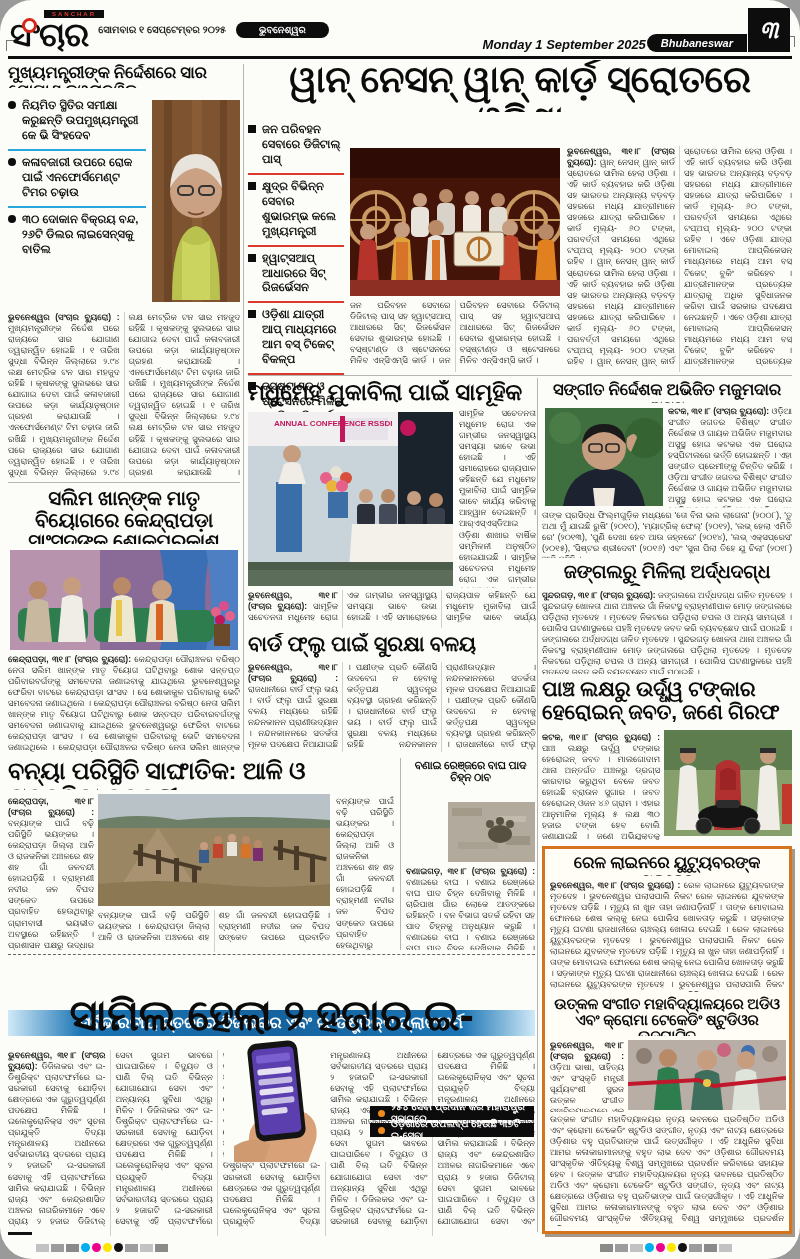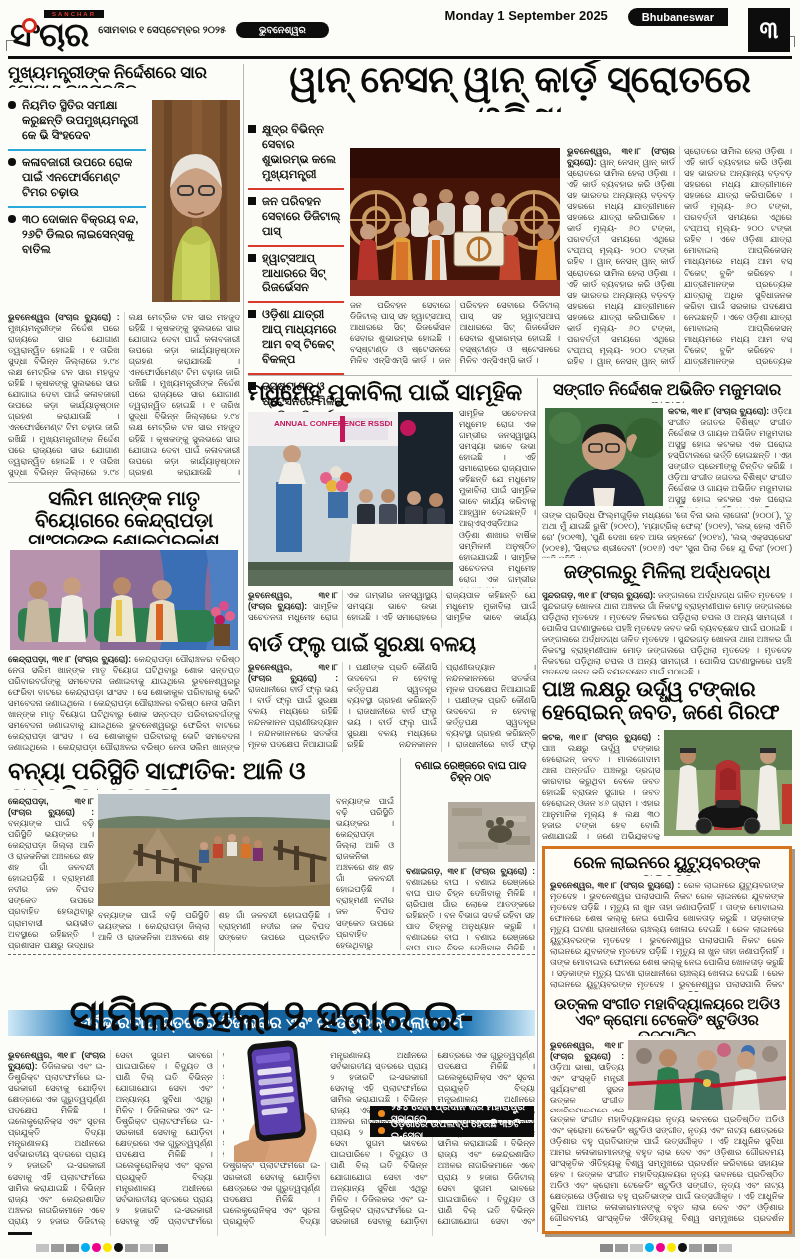--- a/index.html
+++ b/index.html
@@ -1,17 +1,17 @@
 <!DOCTYPE html>
 <html><head>
 <meta charset="utf-8">
 <style>
   html,body{margin:0;padding:0;background:#9a9a9a;}
   .page{position:relative;width:800px;height:1259px;margin:0 auto;background:#fcfcf8;
-        font-family:"Liberation Sans", sans-serif;color:#111;overflow:hidden;}
+        font-family:"Liberation Sans", sans-serif;color:#111;overflow:hidden;border-radius:32px;}
   .abs{position:absolute;box-sizing:border-box;}
   .hl{font-weight:bold;color:#0b0b0b;line-height:1.08;letter-spacing:-0.3px;overflow:hidden;}
   .ctr{text-align:center;}
   .body-text{font-size:8.5px;line-height:1.3;text-align:justify;color:#1c1c1c;overflow:hidden;}
   .dl{font-weight:bold;}
   .cols2{column-count:2;column-gap:9px;column-rule:1px solid #cfcfcf;}
   .cols3{column-count:3;column-gap:9px;column-rule:1px solid #cfcfcf;}
   .cols5{column-count:5;column-gap:10px;column-rule:1px solid #cfcfcf;}
   .vrule{width:1px;background:#b5b5b5;}
   .hrule{height:1px;background:#b5b5b5;}
@@ -21,21 +21,21 @@
   .masthead{display:flex;align-items:center;gap:10px;}
   .logo-wrap{position:relative;padding-top:8px;}
   .logo-topbar{position:absolute;top:0;left:34px;background:#0d0d0d;color:#e03a2f;
                font-size:6px;font-weight:bold;letter-spacing:2px;padding:1px 8px;}
   .logo-text{font-size:33px;font-weight:bold;color:#0d0d0d;letter-spacing:-1px;line-height:1;}
   .logo-dot{position:absolute;top:8px;left:12px;width:9px;height:9px;border-radius:50%;
             background:#fff;border:3px solid #d5281b;}
   .m-date-od{font-size:10px;font-weight:bold;color:#222;}
   .pill{background:#0d0d0d;color:#fff;border-radius:9px;font-size:9.5px;font-weight:bold;
         padding:2px 23px;display:inline-block;}
-  .m-right{margin-left:auto;display:flex;align-items:flex-start;gap:20px;}
+  .m-right{margin-left:auto;display:flex;align-items:flex-end;gap:1px;font-style:italic;}
   .m-date-en{font-size:13px;font-weight:bold;color:#0d0d0d;}
   .pill-en{background:#0d0d0d;color:#fff;border-radius:10px 0 0 10px;font-size:11px;
            font-weight:bold;padding:3px 14px;}
   .pagebox{background:#0d0d0d;color:#fff;font-size:24px;font-weight:bold;width:42px;height:44px;
            display:flex;align-items:center;justify-content:center;}
   
   .b-item{display:flex;gap:6px;font-size:11.5px;font-weight:bold;line-height:1.3;
           padding:4px 0 6px 0;}
   .b-item.blue{border-bottom:2px solid #2aa7dd;}
   .b-item.red{border-bottom:2px solid #d93a2b;}
@@ -116,25 +116,25 @@
   </svg>
   <div class="abs body-text cols2" style="left:8px;top:312px;width:232px;height:166px">
     <span class="dl">ଭୁବନେଶ୍ୱର (ସଂଚାର ବ୍ୟୁରୋ) : </span>
     <span>ମୁଖ୍ୟମନ୍ତ୍ରୀଙ୍କ ନିର୍ଦ୍ଦେଶ ପରେ ରାଜ୍ୟରେ ସାର ଯୋଗାଣ ତ୍ୱରାନ୍ୱିତ ହୋଇଛି । ୧ ତାରିଖ ସୁଦ୍ଧା ବିଭିନ୍ନ ଜିଲ୍ଲାରେ ୨.୯୪ ଲକ୍ଷ ମେଟ୍ରିକ ଟନ ସାର ମହଜୁଦ ରହିଛି । କୃଷକଙ୍କୁ ସୁଲଭରେ ସାର ଯୋଗାଇ ଦେବା ପାଇଁ କଳାବଜାରୀ ଉପରେ କଡ଼ା କାର୍ଯ୍ୟାନୁଷ୍ଠାନ ଗ୍ରହଣ କରାଯାଉଛି । ଏନଫୋର୍ସମେଣ୍ଟ ଟିମ ଚଢ଼ାଉ ଜାରି ରଖିଛି । ମୁଖ୍ୟମନ୍ତ୍ରୀଙ୍କ ନିର୍ଦ୍ଦେଶ ପରେ ରାଜ୍ୟରେ ସାର ଯୋଗାଣ ତ୍ୱରାନ୍ୱିତ ହୋଇଛି । ୧ ତାରିଖ ସୁଦ୍ଧା ବିଭିନ୍ନ ଜିଲ୍ଲାରେ ୨.୯୪ ଲକ୍ଷ ମେଟ୍ରିକ ଟନ ସାର ମହଜୁଦ ରହିଛି । କୃଷକଙ୍କୁ ସୁଲଭରେ ସାର ଯୋଗାଇ ଦେବା ପାଇଁ କଳାବଜାରୀ ଉପରେ କଡ଼ା କାର୍ଯ୍ୟାନୁଷ୍ଠାନ ଗ୍ରହଣ କରାଯାଉଛି । ଏନଫୋର୍ସମେଣ୍ଟ ଟିମ ଚଢ଼ାଉ ଜାରି ରଖିଛି । ମୁଖ୍ୟମନ୍ତ୍ରୀଙ୍କ ନିର୍ଦ୍ଦେଶ ପରେ ରାଜ୍ୟରେ ସାର ଯୋଗାଣ ତ୍ୱରାନ୍ୱିତ ହୋଇଛି । ୧ ତାରିଖ ସୁଦ୍ଧା ବିଭିନ୍ନ ଜିଲ୍ଲାରେ ୨.୯୪ ଲକ୍ଷ ମେଟ୍ରିକ ଟନ ସାର ମହଜୁଦ ରହିଛି । କୃଷକଙ୍କୁ ସୁଲଭରେ ସାର ଯୋଗାଇ ଦେବା ପାଇଁ କଳାବଜାରୀ ଉପରେ କଡ଼ା କାର୍ଯ୍ୟାନୁଷ୍ଠାନ ଗ୍ରହଣ କରାଯାଉଛି । ଏନଫୋର୍ସମେଣ୍ଟ ଟିମ ଚଢ଼ାଉ ଜାରି ରଖିଛି । ମୁଖ୍ୟମନ୍ତ୍ରୀଙ୍କ ନିର୍ଦ୍ଦେଶ ପରେ ରାଜ୍ୟରେ ସାର ଯୋଗାଣ ତ୍ୱରାନ୍ୱିତ ହୋଇଛି । ୧ ତାରିଖ ସୁଦ୍ଧା ବିଭିନ୍ନ ଜିଲ୍ଲାରେ ୨.୯୪ ଲକ୍ଷ ମେଟ୍ରିକ ଟନ ସାର ମହଜୁଦ ରହିଛି । କୃଷକଙ୍କୁ ସୁଲଭରେ ସାର ଯୋଗାଇ ଦେବା ପାଇଁ କଳାବଜାରୀ ଉପରେ କଡ଼ା କାର୍ଯ୍ୟାନୁଷ୍ଠାନ ଗ୍ରହଣ କରାଯାଉଛି । ଏନଫୋର୍ସମେଣ୍ଟ ଟିମ ଚଢ଼ାଉ ଜାରି ରଖିଛି ।</span>
   </div>
 
   <div class="abs hl ctr" style="left:248px;top:60px;width:544px;height:52px;font-size:37px">ୱାନ୍ ନେସନ୍ ୱାନ୍ କାର୍ଡ଼ ସ୍ରୋତରେ ଓଡ଼ିଶା</div>
   <div class="abs" style="left:248px;top:118px;width:96px">
     <div class="b-item red">
         <span class="sq-b"></span>
-        <span>କ୍ଷୁଦ୍ର ବିଭିନ୍ନ ସେବାର ଶୁଭାରମ୍ଭ କଲେ ମୁଖ୍ୟମନ୍ତ୍ରୀ</span>
+        <span>ଜନ ପରିବହନ ସେବାରେ ଡିଜିଟାଲ୍ ପାସ୍</span>
       </div>
     <div class="b-item red">
         <span class="sq-b"></span>
-        <span>ଜନ ପରିବହନ ସେବାରେ ଡିଜିଟାଲ୍ ପାସ୍</span>
+        <span>କ୍ଷୁଦ୍ର ବିଭିନ୍ନ ସେବାର ଶୁଭାରମ୍ଭ କଲେ ମୁଖ୍ୟମନ୍ତ୍ରୀ</span>
       </div>
     <div class="b-item red">
         <span class="sq-b"></span>
         <span>ହ୍ୱାଟ୍ସଆପ୍ ଆଧାରରେ ସିଟ୍ ରିଜର୍ଭେସନ</span>
       </div>
     <div class="b-item red">
         <span class="sq-b"></span>
         <span>ଓଡ଼ିଶା ଯାତ୍ରୀ ଆପ୍ ମାଧ୍ୟମରେ ଆମ ବସ୍ ଟିକେଟ୍ ବିକଳ୍ପ</span>
       </div>
     <div class="b-item nob">

